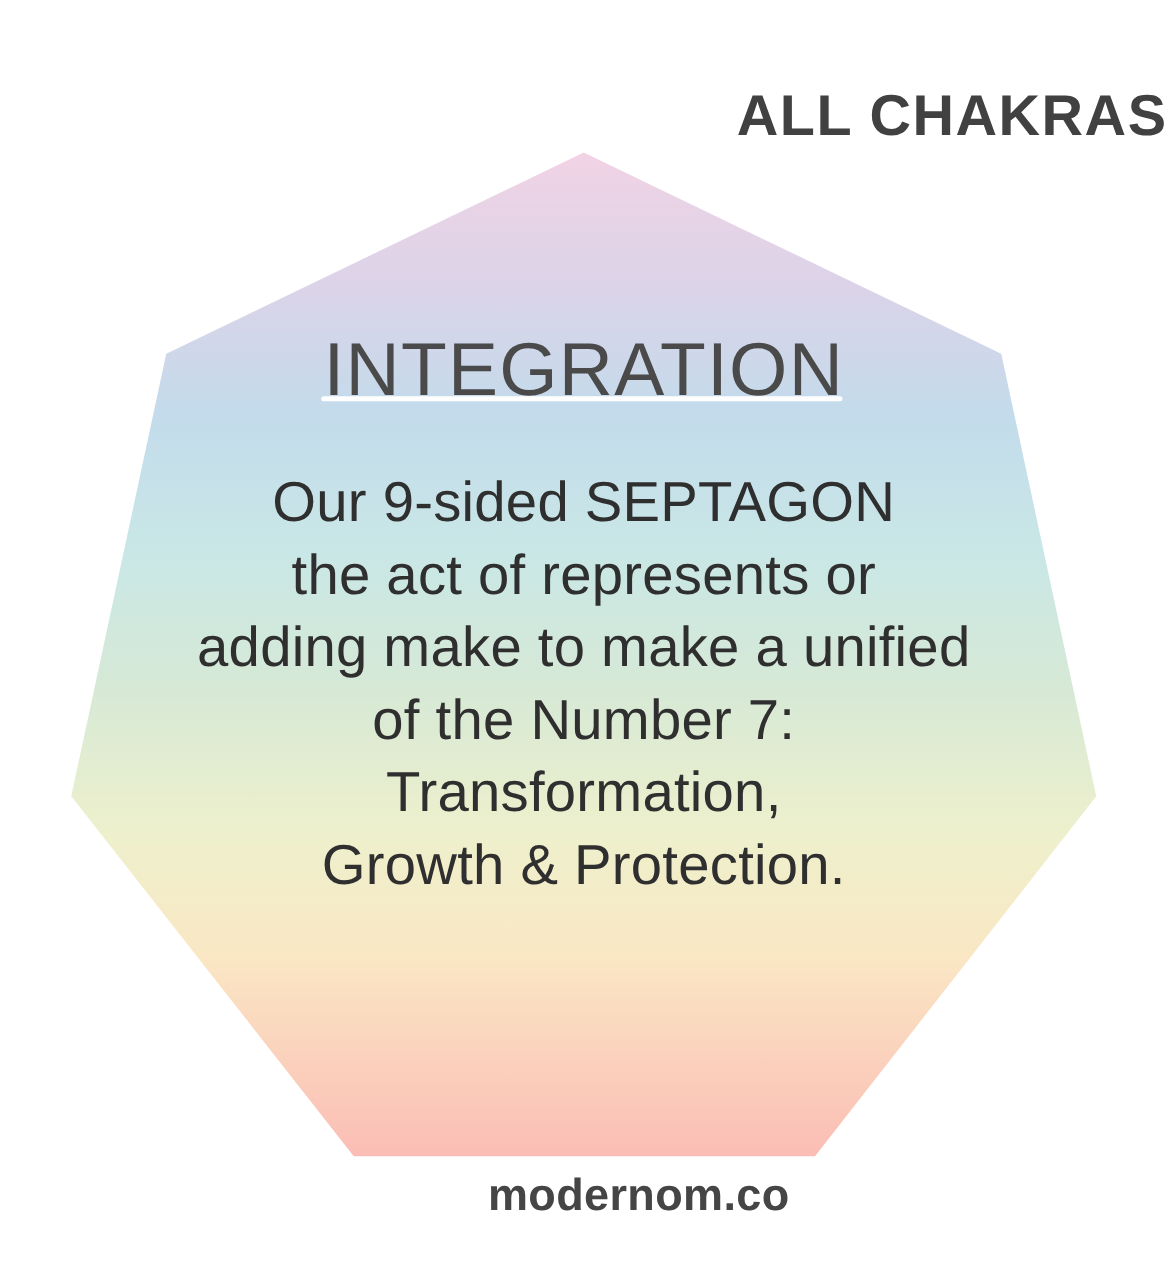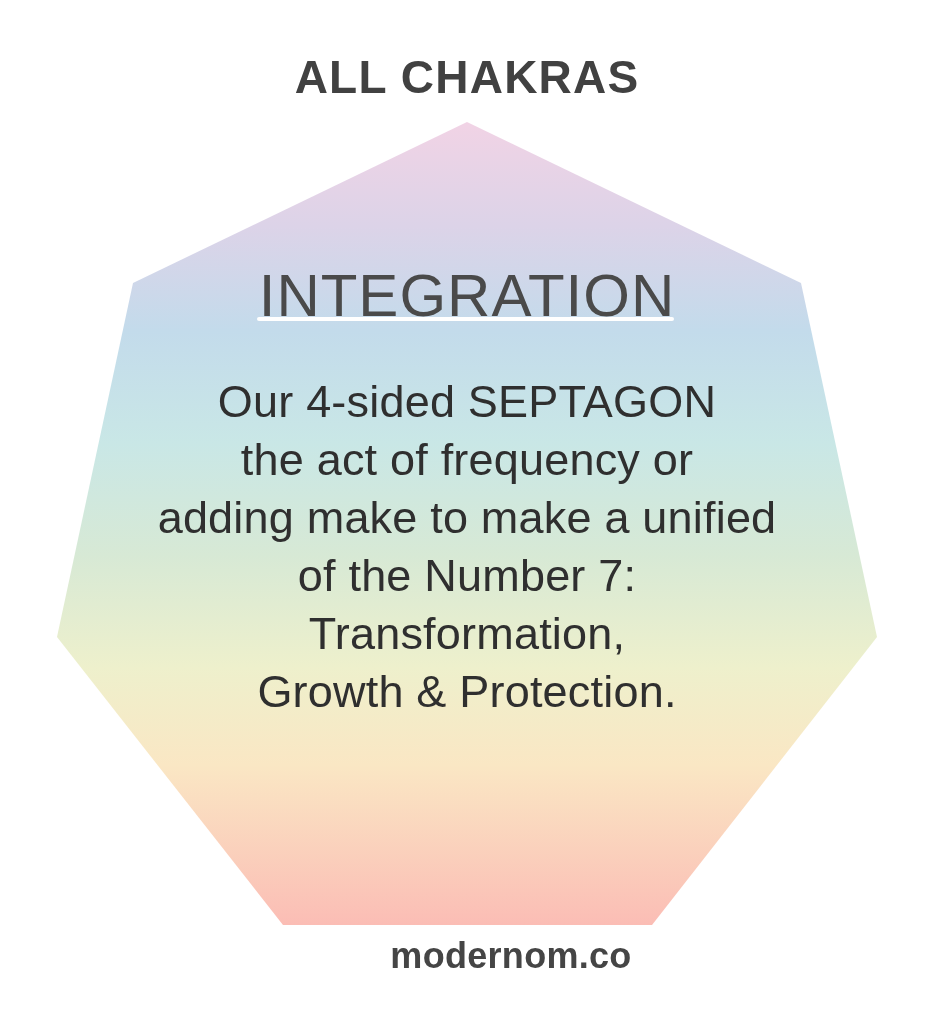--- a/index.html
+++ b/index.html
@@ -18,23 +18,23 @@
     width: 934px;
     height: 1017px;
     background: #ffffff;
     overflow: hidden;
   }
 
   
   #title {
     position: absolute;
     left: 0;
-    top: 54px;
+    top: 69px;
     width: 934px;
-    text-align: center;
+    text-align: right;
     font-size: 46px;
     font-weight: 700;
     letter-spacing: 1.2px;
     color: #414141;
     line-height: 1;
   }
 
   
   #septagon-wrap {
     position: absolute;
@@ -141,22 +141,22 @@
     </svg>
   </div>
 
   <div id="shape-content">
 
     <div id="integration-heading">INTEGRATION</div>
 
     <div id="divider" style="left: 257px; top: 317px; width: 417px; height: 4px; background: rgb(255, 255, 255);"></div>
 
     <div id="body-copy">
-      <span class="bodyline">Our 4-sided SEPTAGON</span>
-      <span class="bodyline">the act of frequency or</span>
+      <span class="bodyline">Our 9-sided SEPTAGON</span>
+      <span class="bodyline">the act of represents or</span>
       <span class="bodyline">adding make to make a unified</span>
       <span class="bodyline">of the Number 7:</span>
       <span class="bodyline">Transformation,</span>
       <span class="bodyline">Growth &amp; Protection.</span>
     </div>
 
   </div>
 
   <div id="footer">modernom.co</div>
 

